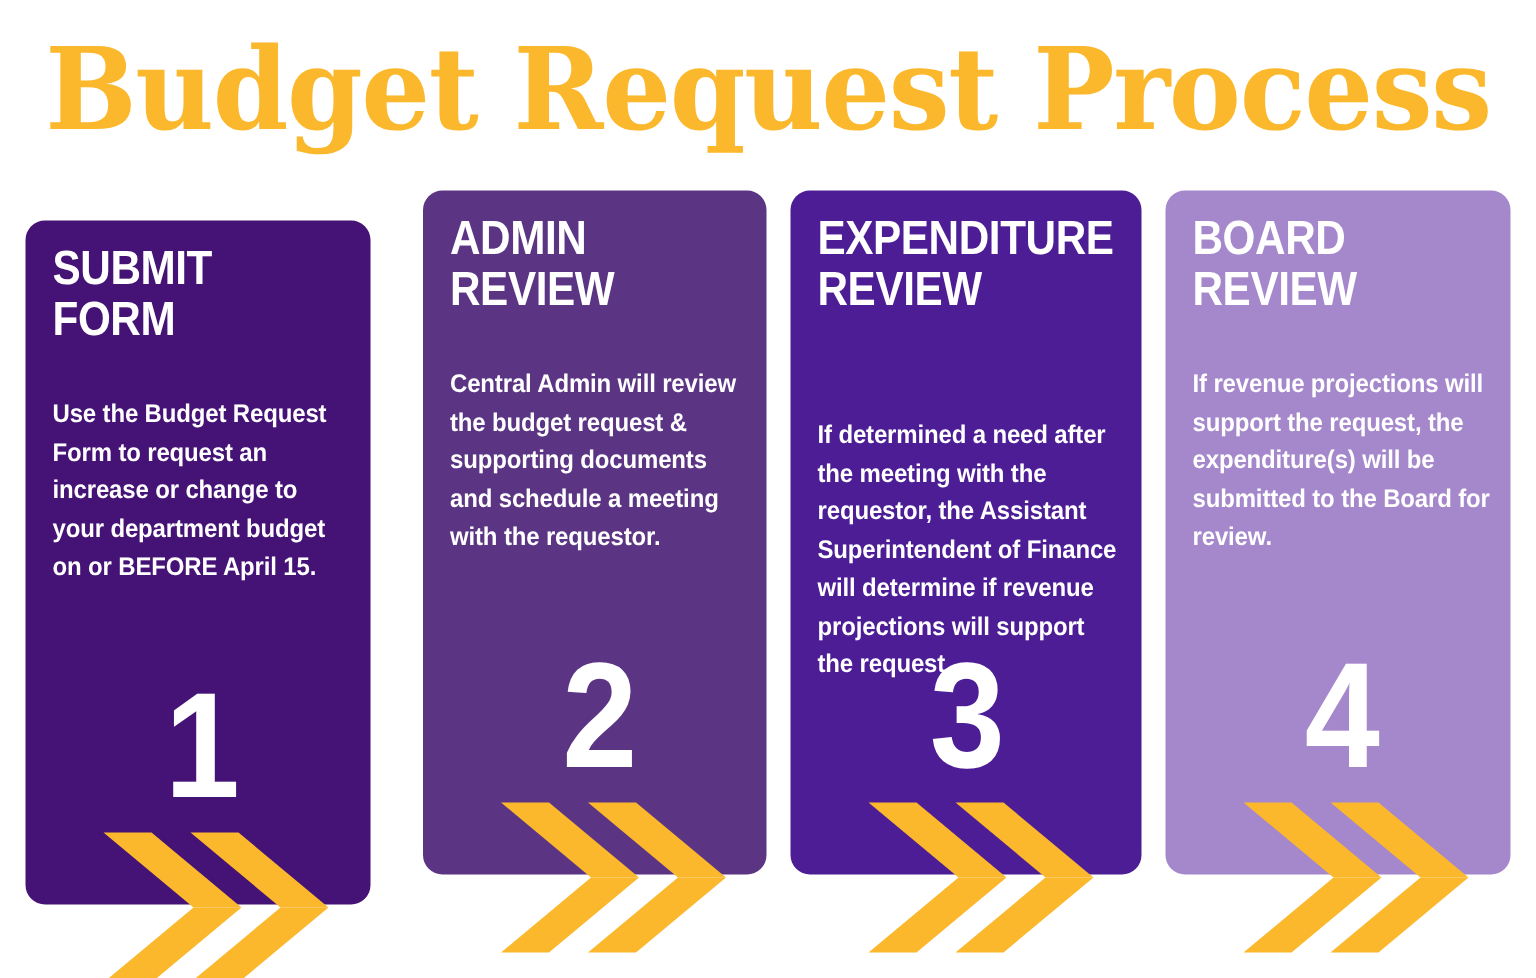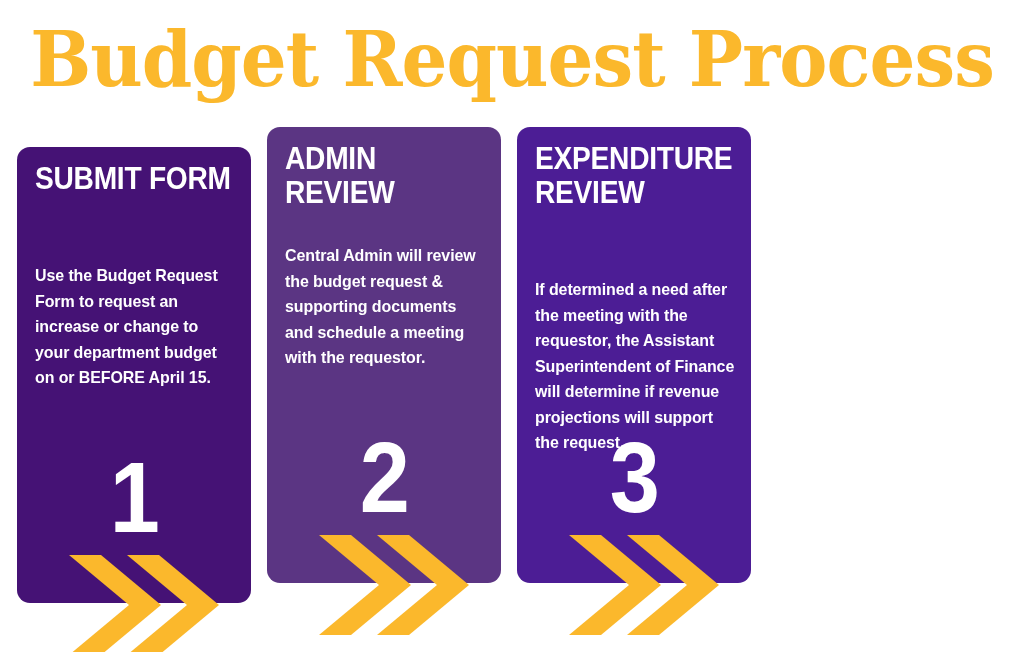--- a/index.html
+++ b/index.html
@@ -139,21 +139,21 @@
       <div class="chevrons">
         <svg width="180" height="100" viewBox="0 0 180 100">
           <path d="M0,0 L32,0 L92,50 L60,50 Z" fill="#FBB82C"></path>
           <path d="M0,100 L32,100 L92,50 L60,50 Z" fill="#FBB82C"></path>
           <path d="M58,0 L90,0 L150,50 L118,50 Z" fill="#FBB82C"></path>
           <path d="M58,100 L90,100 L150,50 L118,50 Z" fill="#FBB82C"></path>
         </svg>
       </div>
     </div>
 
-    <div class="card" style="background: rgb(91, 53, 131);">
+    <div class="card" style="background: rgb(91, 53, 131); margin-left: 19px;">
       <div class="card-heading">ADMIN REVIEW</div>
       <div class="card-body">Central Admin will review the budget request &amp; supporting documents and schedule a meeting with the requestor.</div>
       <div class="card-number">2</div>
       <div class="chevrons">
         <svg width="180" height="100" viewBox="0 0 180 100">
           <path d="M0,0 L32,0 L92,50 L60,50 Z" fill="#FBB82C"></path>
           <path d="M0,100 L32,100 L92,50 L60,50 Z" fill="#FBB82C"></path>
           <path d="M58,0 L90,0 L150,50 L118,50 Z" fill="#FBB82C"></path>
           <path d="M58,100 L90,100 L150,50 L118,50 Z" fill="#FBB82C"></path>
         </svg>
@@ -167,15 +167,28 @@
       <div class="chevrons">
         <svg width="180" height="100" viewBox="0 0 180 100">
           <path d="M0,0 L32,0 L92,50 L60,50 Z" fill="#FBB82C"></path>
           <path d="M0,100 L32,100 L92,50 L60,50 Z" fill="#FBB82C"></path>
           <path d="M58,0 L90,0 L150,50 L118,50 Z" fill="#FBB82C"></path>
           <path d="M58,100 L90,100 L150,50 L118,50 Z" fill="#FBB82C"></path>
         </svg>
       </div>
     </div>
 
+    <div class="card" style="background: rgb(165, 135, 203);">
+      <div class="card-heading">BOARD REVIEW</div>
+      <div class="card-body">If revenue projections will support the request, the expenditure(s) will be submitted to the Board for review.</div>
+      <div class="card-number">4</div>
+      <div class="chevrons">
+        <svg width="180" height="100" viewBox="0 0 180 100">
+          <path d="M0,0 L32,0 L92,50 L60,50 Z" fill="#FBB82C"></path>
+          <path d="M0,100 L32,100 L92,50 L60,50 Z" fill="#FBB82C"></path>
+          <path d="M58,0 L90,0 L150,50 L118,50 Z" fill="#FBB82C"></path>
+          <path d="M58,100 L90,100 L150,50 L118,50 Z" fill="#FBB82C"></path>
+        </svg>
+      </div>
+    </div>
 
   </div>
 </div>
 
 </body></html>

